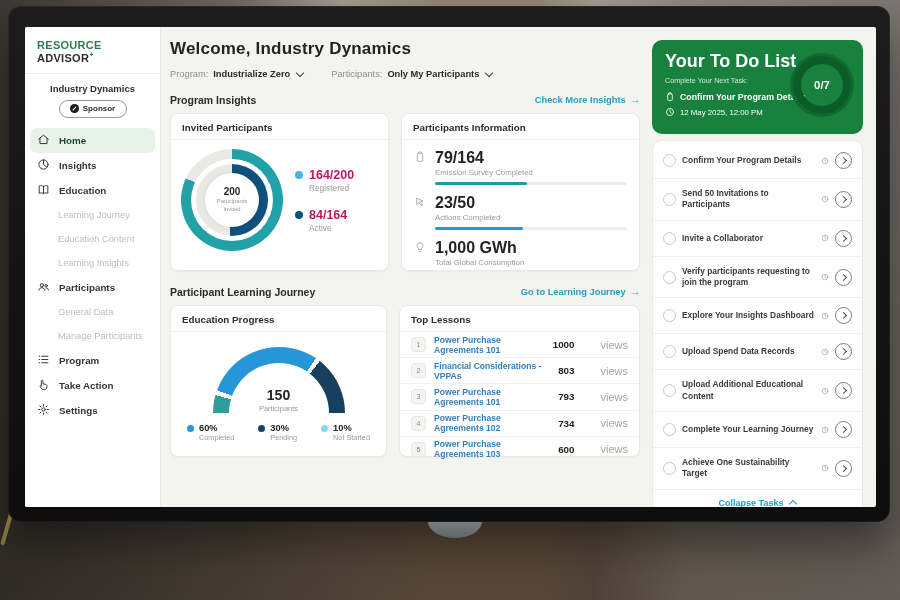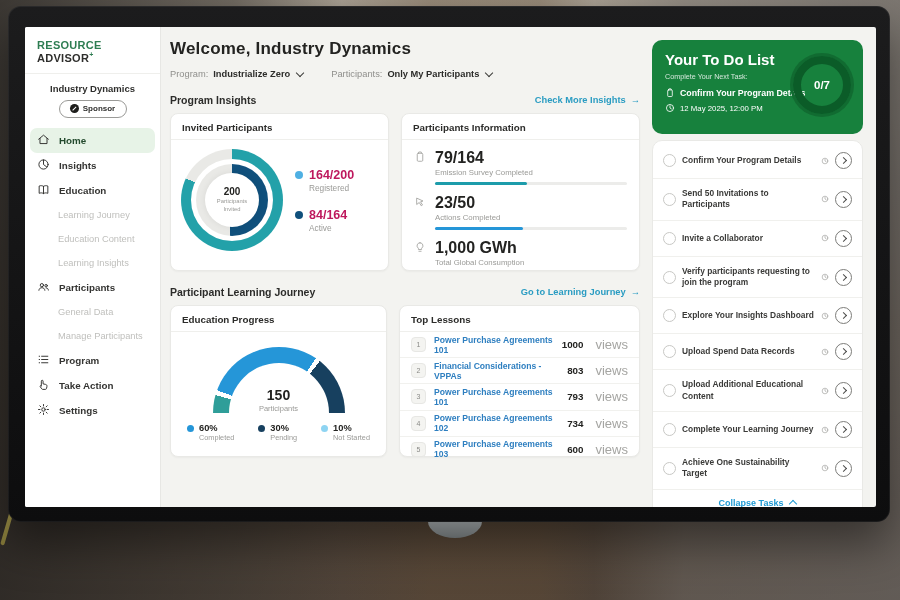--- a/index.html
+++ b/index.html
@@ -93,26 +93,26 @@
   .gdot{width:7px;height:7px;border-radius:50%;margin-top:2px;flex:none}
   .gleg-val{font-size:9.3px;font-weight:800;color:#232321}
   .gleg-lab{font-size:7.3px;color:#9a9a97}
   
   .lrow{display:flex;align-items:center;gap:8px;height:25.2px;padding:0 11px;border-bottom:1px solid #f1f1ee;cursor:pointer}
   .lrow:last-child{border-bottom:none}
   .lrank{width:13px;height:13px;border-radius:4px;background:#f4f4f1;border:1px solid #e7e7e4;
          font-size:7px;color:#8a8a87;display:flex;align-items:center;justify-content:center;flex:none}
   .ltitle{font-size:8.6px;font-weight:bold;color:#2e7fc0;flex:1}
   .lviews{font-size:9.8px;font-weight:800;color:#232321}
-  .lsuffix{font-size:13px;color:#a5a5a2;margin-left:4px}
+  .lsuffix{font-size:11px;color:#a5a5a2;margin-left:18px}
   
   .rightcol{position:absolute;left:627px;top:13px;width:211px}
   .todo-card{background:#17813d;border-radius:10px;color:#fff;padding:11px 13px;position:relative;
              height:94px;box-sizing:border-box}
-  .todo-title{font-size:15px;font-weight:800}
+  .todo-title{font-size:18px;font-weight:800}
   .todo-sub{font-size:7.2px;color:rgba(255,255,255,.82);margin-top:4px}
   .todo-next{display:flex;gap:5px;margin-top:7px;font-size:8.8px;font-weight:800;align-items:center}
   .todo-due{display:flex;gap:5px;margin-top:5px;font-size:7.8px;align-items:center}
   .todo-ring{position:absolute;right:12px;top:16px;width:42px;height:42px;border-radius:50%;
              border:8px solid #0b5c28;box-shadow:0 0 0 3px #116b31;display:flex;align-items:center;
              justify-content:center;font-size:11.5px;font-weight:800}
   .tasks-card{margin-top:6px;background:#fff;border:1px solid #e9e9e6;border-radius:10px;padding:2px 0}
   .task-row{display:flex;align-items:center;gap:6px;padding:9px 10px;border-bottom:1px solid #f0f0ed;cursor:pointer}
   .task-check{width:11px;height:11px;border:1.4px solid #c8c8c5;border-radius:50%;flex:none}
   .task-label{flex:1;font-size:8.4px;font-weight:bold;color:#3a3a38;line-height:1.35}

